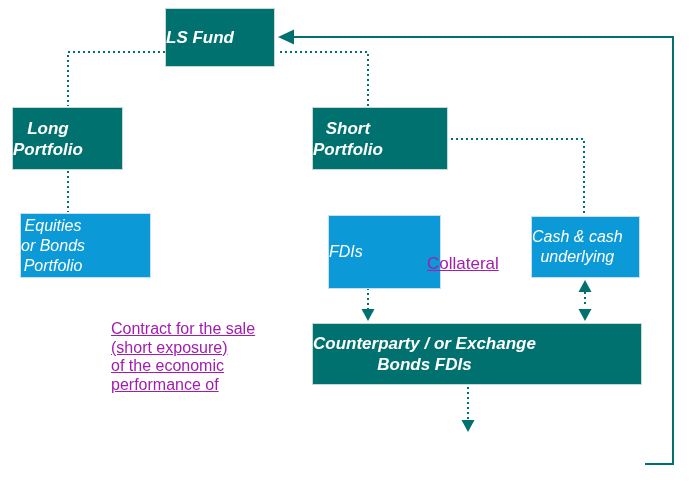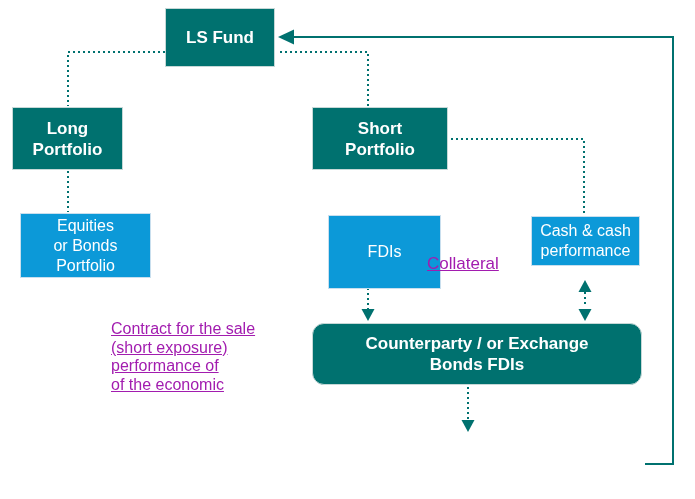--- a/index.html
+++ b/index.html
@@ -6,23 +6,24 @@
   .canvas{
     position:relative;
     width:695px;height:499px;
     background:#ffffff;
     font-family:"Liberation Sans", sans-serif;
     overflow:hidden;
   }
   .connectors{position:absolute;left:0;top:0;z-index:0;}
   .box{
     position:absolute;z-index:1;
-    display:flex;align-items:center;justify-content:center;
+    display:flex;align-items:center;
     text-align:center;color:#ffffff;
     box-sizing:border-box;
+    font-style:italic;
   }
   .box .lines span{display:block;}
   .teal{
     background:#00716f;
     border:1px solid #c6d8d7;
     font-weight:bold;font-size:17px;line-height:21px;
   }
   .blue{
     background:#0c99d8;
     border:1px solid #c9dfee;
@@ -33,22 +34,22 @@
     color:#a21caf;text-align:left;text-decoration:underline;
   }
   #contract-note{left:111px;top:276px;width:208px;font-size:16px;line-height:18.5px;margin-top:44px;}
   #collateral-label{left:427px;top:254px;width:100px;font-size:17px;line-height:20px;}
   
   #ls-fund{left:165px;top:8px;width:110px;height:59px;}
   #long-portfolio{left:12px;top:107px;width:111px;height:63px;}
   #short-portfolio{left:312px;top:107px;width:136px;height:63px;}
   #equities-box{left:20px;top:213px;width:131px;height:65px;}
   #fdis-box{left:328px;top:215px;width:113px;height:74px;}
-  #cash-box{left:531px;top:216px;width:109px;height:50px;}
-  #counterparty-box{left:312px;top:323px;width:330px;height:62px;border-radius:12px;}
+  #cash-box{left:531px;top:216px;width:109px;height:62px;}
+  #counterparty-box{left:312px;top:323px;width:330px;height:62px;}
   #underlying-box{left:312px;top:434px;width:331px;height:61px;}
 </style>
 </head>
 <body>
 
 <div class="canvas">
 
   <svg class="connectors" width="695" height="499" viewBox="0 0 695 499">
 
     <path d="M645 464 H673 V37 H294" fill="none" stroke="#00716f" stroke-width="2"></path>
@@ -103,34 +104,34 @@
 
   <div id="fdis-box" class="box blue">
     <div class="lines">
       <span>FDIs</span>
     </div>
   </div>
 
   <div id="cash-box" class="box blue">
     <div class="lines">
       <span>Cash &amp; cash</span>
-      <span>performance</span>
+      <span>underlying</span>
     </div>
   </div>
 
   <div id="counterparty-box" class="box teal">
     <div class="lines">
       <span>Counterparty / or Exchange</span>
       <span>Bonds FDIs</span>
     </div>
   </div>
 
 
   <div id="collateral-label" class="note">Collateral</div>
 
   <div id="contract-note" class="note">
     <span style="display:block">Contract for the sale</span>
     <span style="display:block">(short exposure)</span>
+    <span style="display:block">of the economic</span>
     <span style="display:block">performance of</span>
-    <span style="display:block">of the economic</span>
   </div>
 
 </div>
 
 </body></html>

